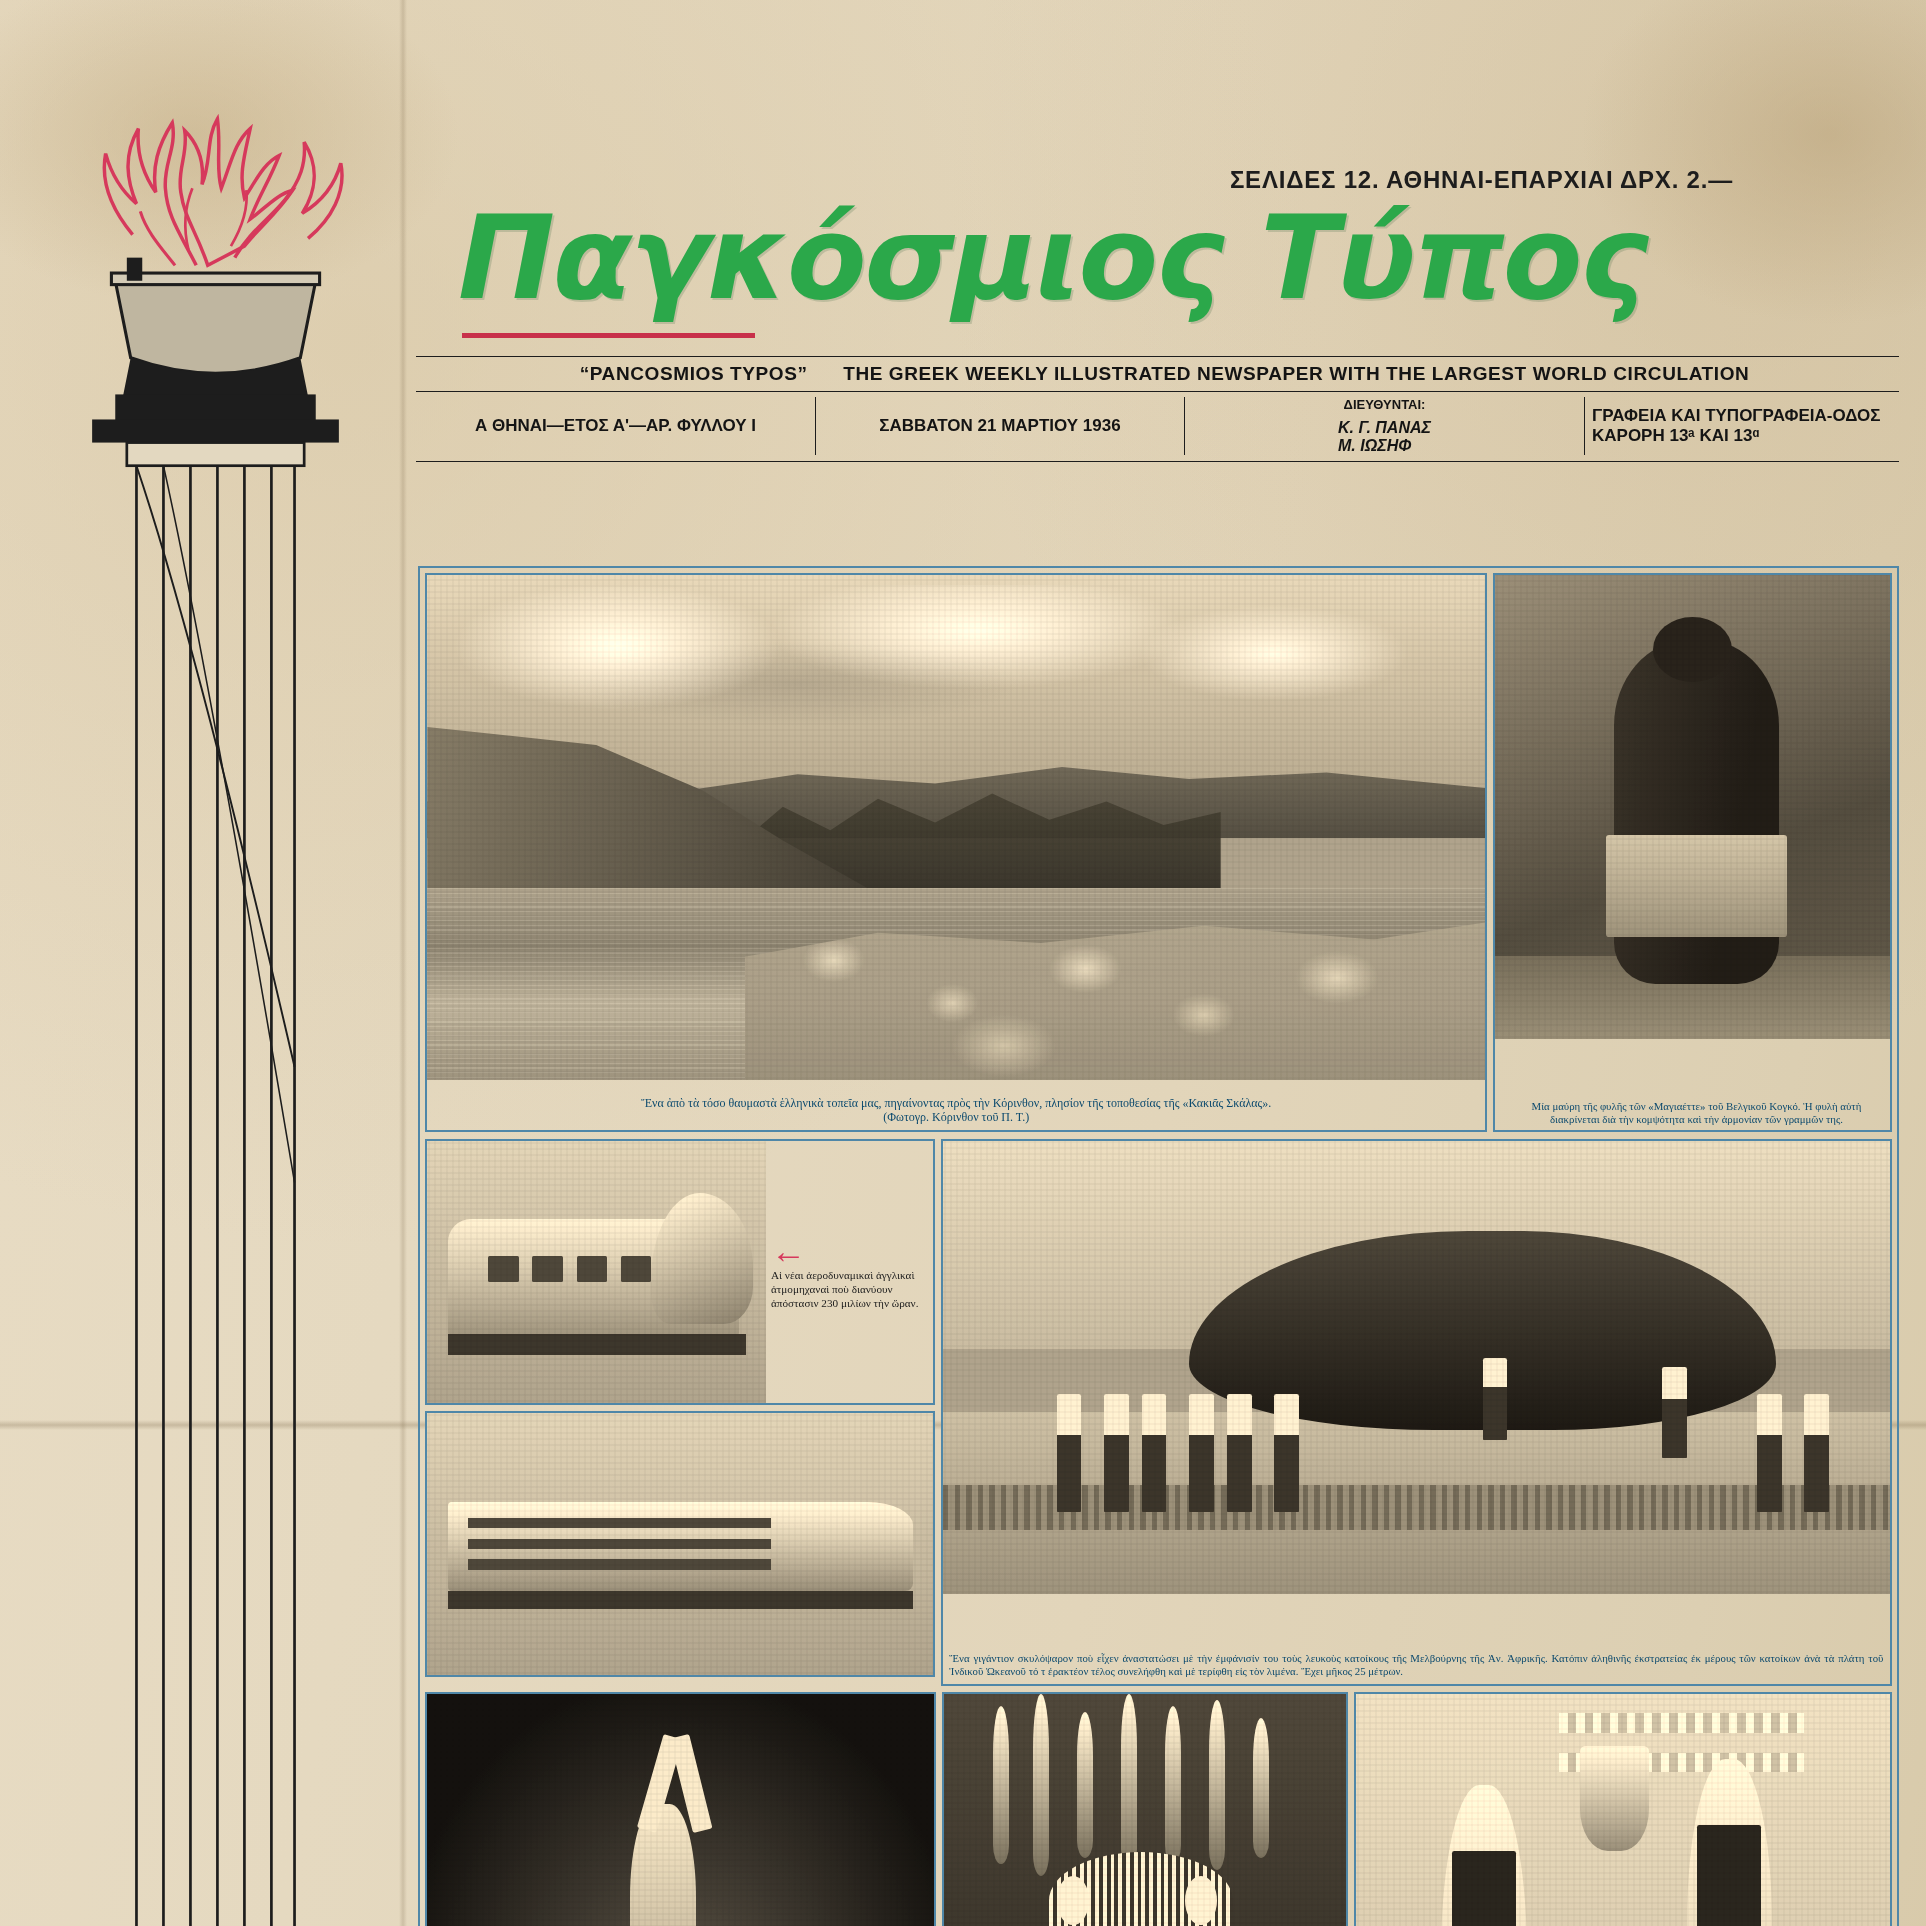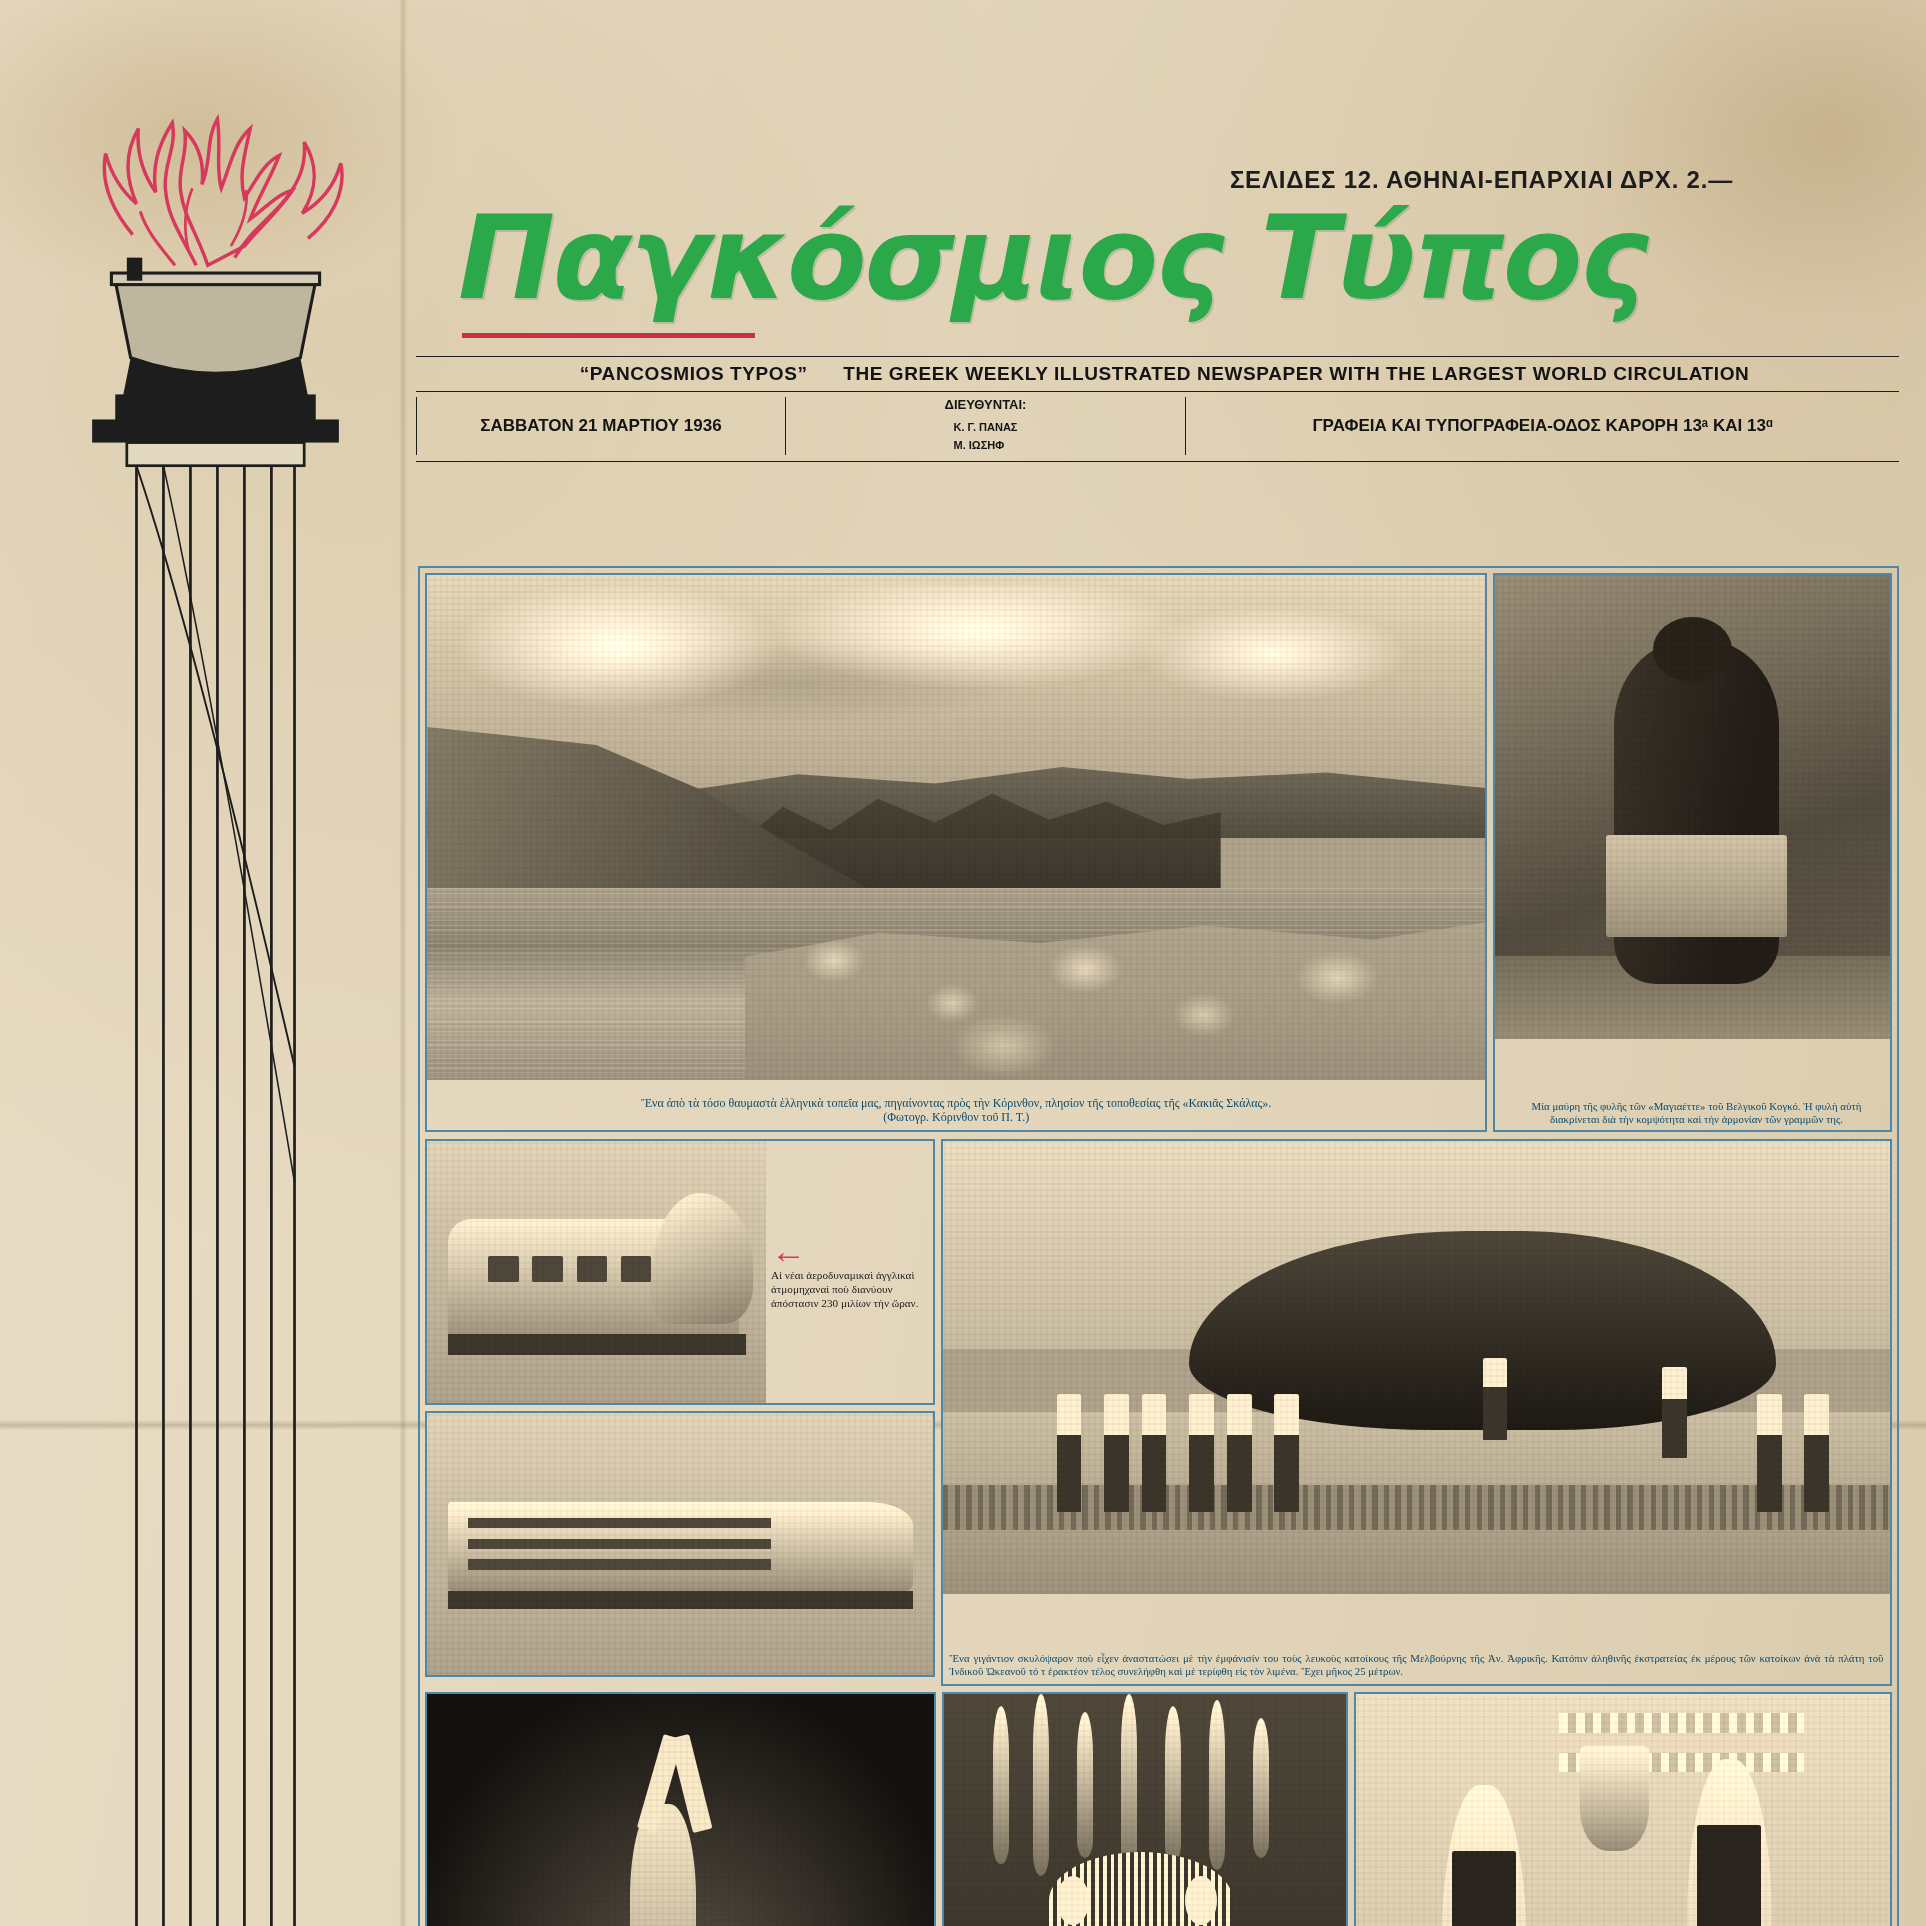--- a/index.html
+++ b/index.html
@@ -110,21 +110,21 @@
     align-items: stretch;
     border-bottom: 1.9px solid #1d1d1d;
     padding: 5.4px 0 6.2px 0;
     font-size: 17px;
     font-weight: bold;
     color: #141414;
   }
   .infobar .cell { padding: 0 7px; display:flex; align-items:center; }
   .infobar .sep { border-left: 1.5px solid #1d1d1d; }
   .infobar .dir-label { font-size: 13px; font-weight: bold; }
-  .dir-names { font-size: 11px; line-height: 17.7px; font-weight: bold; }
+  .dir-names { font-size: 16px; line-height: 17.7px; font-weight: bold; font-style: italic; }
   
   #content {
     position: absolute;
     left: 418px;
     top: 566px;
     width: 1481px;
     height: 2219px;
     border: 2.7px solid #4f87a8;
     box-sizing: border-box;
     padding: 5.4px;
@@ -318,20 +318,21 @@
     <div class="top-price">ΣΕΛΙΔΕΣ 12.  ΑΘΗΝΑΙ-ΕΠΑΡΧΙΑΙ ΔΡΧ. 2.—</div>
     <div class="logo-wrap">
       <div class="logo">Παγκόσμιος Τύπος</div>
       <div class="logo-rule"></div>
     </div>
     <div class="subtitle-box">
       <span class="subtitle quoted">“PANCOSMIOS TYPOS”</span>
       <span class="subtitle thin">&nbsp;</span><span class="subtitle">THE GREEK WEEKLY ILLUSTRATED NEWSPAPER WITH THE LARGEST WORLD CIRCULATION</span>
     </div>
     <div class="infobar">
+      <div class="cell" style="width:385px;justify-content:center;">Α ΘΗΝΑΙ—ΕΤΟΣ Α'—ΑΡ. ΦΥΛΛΟΥ Ι</div>
       <div class="cell sep" style="width:354px;justify-content:center;">ΣΑΒΒΑΤΟΝ 21 ΜΑΡΤΙΟΥ 1936</div>
       <div class="cell sep" style="width:385px;justify-content:center;gap:7px;flex-direction:column;">
         <span class="dir-label">ΔΙΕΥΘΥΝΤΑΙ:</span>
         <span class="dir-names">
           <span>Κ. Γ. ΠΑΝΑΣ</span><br>
           <span>Μ. ΙΩΣΗΦ</span>
         </span>
       </div>
       <div class="cell sep" style="flex:1;justify-content:center;">ΓΡΑΦΕΙΑ ΚΑΙ ΤΥΠΟΓΡΑΦΕΙΑ-ΟΔΟΣ ΚΑΡΟΡΗ 13ᵃ ΚΑΙ 13ᵅ</div>
     </div>

